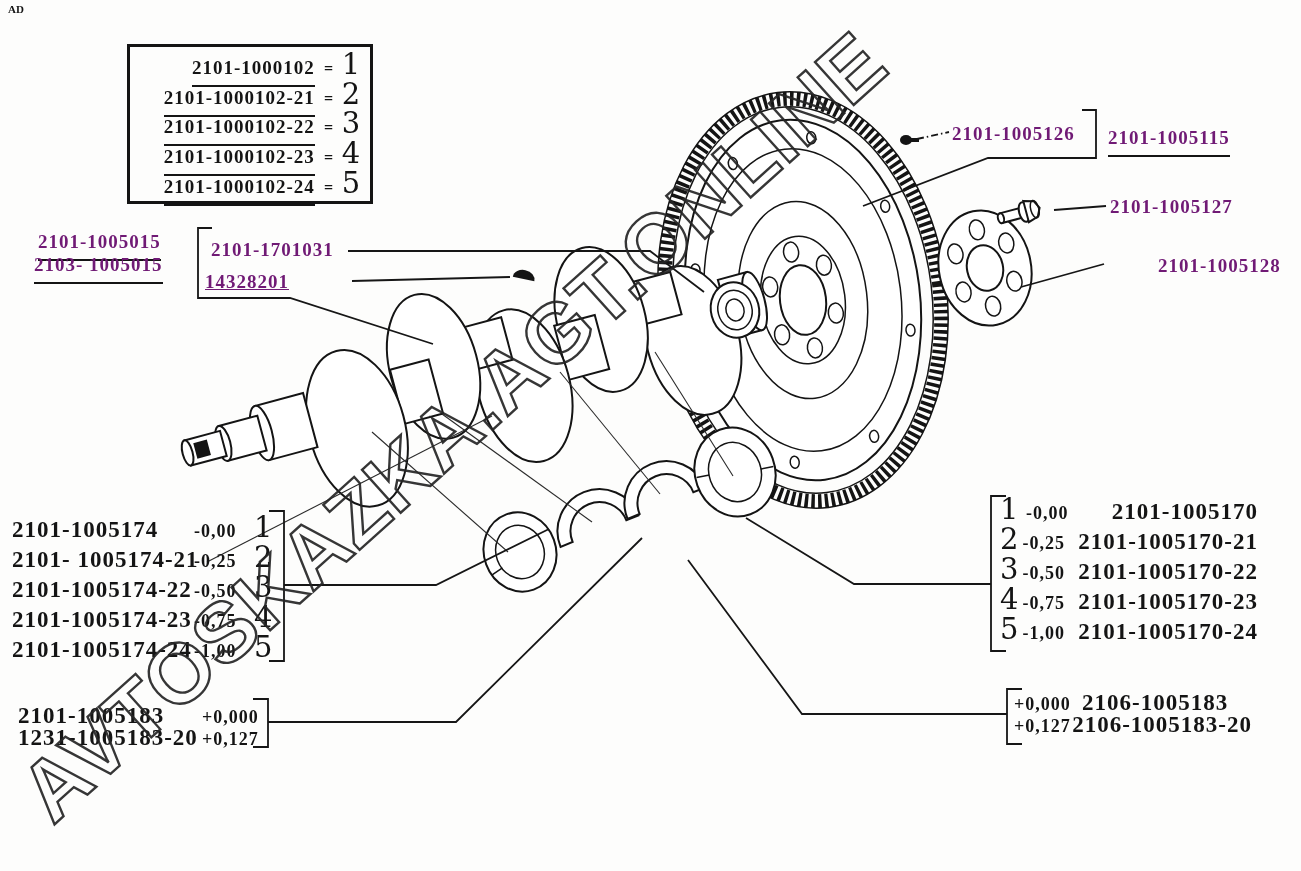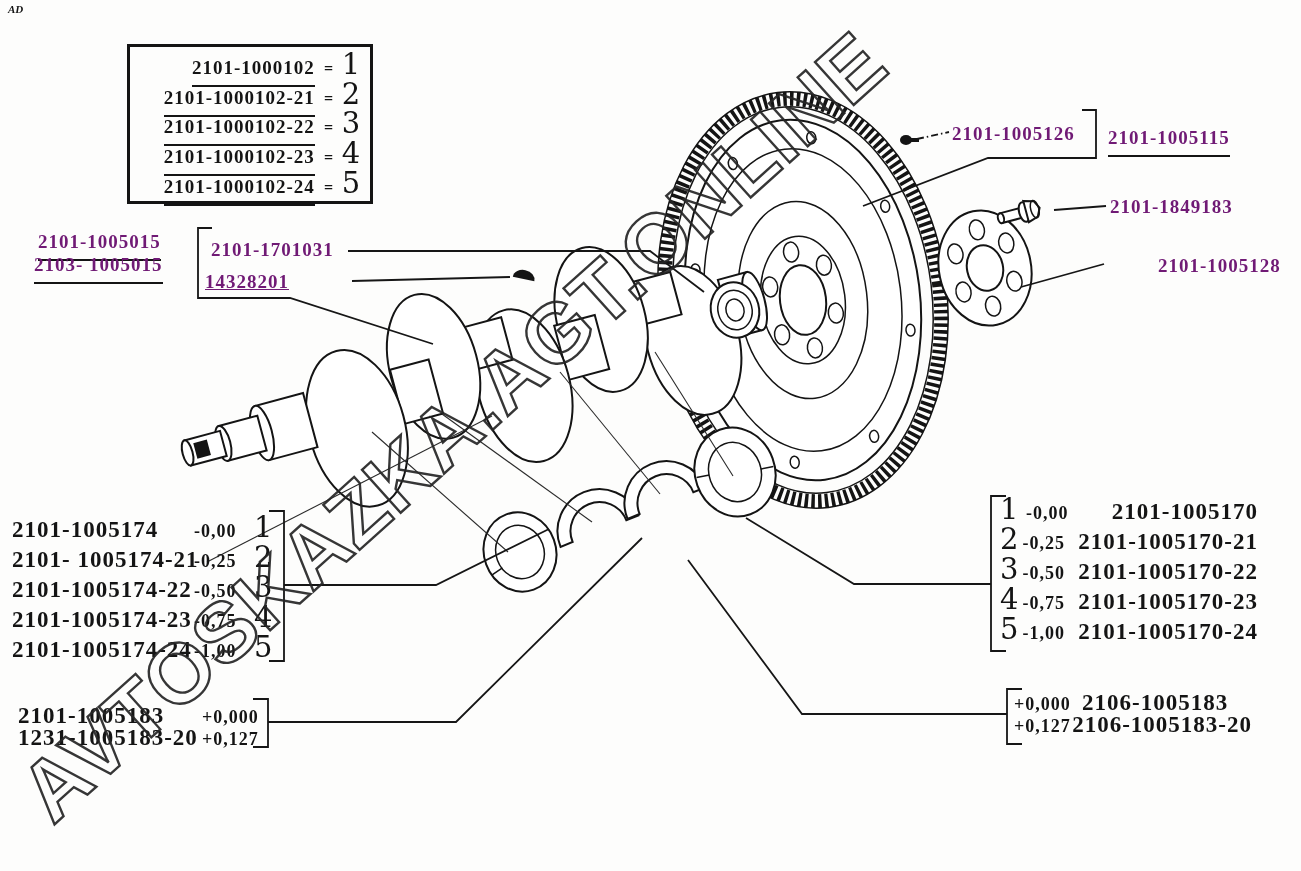--- a/index.html
+++ b/index.html
@@ -1,21 +1,21 @@
 <!DOCTYPE html>
 <html><head>
 <meta charset="utf-8">
 <style>
   html,body{margin:0;padding:0;background:#fff;}
   #page{position:relative;width:1301px;height:871px;background:#fdfdfc;overflow:hidden;
         font-family:"Liberation Serif",serif;color:#141414;}
   svg{position:absolute;left:0;top:0;}
   .lbl{position:absolute;font-weight:bold;font-size:19px;letter-spacing:1px;white-space:nowrap;color:#701a75;z-index:4;}
   .und{border-bottom:2px solid #141414;padding-bottom:6px;}
-  .corner{position:absolute;left:8px;top:3px;font-style:italic;font-size:11px;font-weight:bold;letter-spacing:0;z-index:4;}
+  .corner{position:absolute;left:8px;top:3px;font-size:11px;font-weight:bold;letter-spacing:0;z-index:4;}
   
   .vbox{position:absolute;left:127px;top:44px;width:246px;height:160px;border:3px solid #141414;
         box-sizing:border-box;display:flex;flex-direction:column;justify-content:space-evenly;
         padding:2px 8px 2px 4px;z-index:4;background:transparent;}
   .vrow{display:flex;justify-content:flex-end;align-items:baseline;height:29px;}
   .vpart{font-weight:bold;font-size:19px;letter-spacing:1px;}
   .veq{margin:0 7px 0 9px;font-weight:bold;font-size:16px;}
   .vnum{width:22px;text-align:center;font-family:"DejaVu Serif",serif;font-size:29px;font-weight:normal;line-height:1;}
   
   .btable{position:absolute;display:flex;flex-direction:column;z-index:4;}
@@ -214,21 +214,21 @@
     </div>
   </div>
 
   <span class="lbl und" style="left:38px;top:231px;">2101-1005015</span>
   <span class="lbl und" style="left:34px;top:254px;">2103- 1005015</span>
   <span class="lbl" style="left:211px;top:239px;">2101-1701031</span>
   <span class="lbl" style="left:205px;top:271px;text-decoration:underline;">14328201</span>
 
   <span class="lbl" style="left:952px;top:123px;">2101-1005126</span>
   <span class="lbl und" style="left:1108px;top:127px;">2101-1005115</span>
-  <span class="lbl" style="left:1110px;top:196px;">2101-1849183</span>
+  <span class="lbl" style="left:1110px;top:196px;">2101-1005127</span>
   <span class="lbl" style="left:1110px;top:255px;margin-left:48px;">2101-1005128</span>
 
   <div class="btable" id="tbl-left">
     <div class="brow">
       <span class="bpart">2101-1005174</span>
       <span class="boff">-0,00</span>
       <span class="bnum">1</span>
     </div>
     <div class="brow">
       <span class="bpart">2101- 1005174-21</span>

